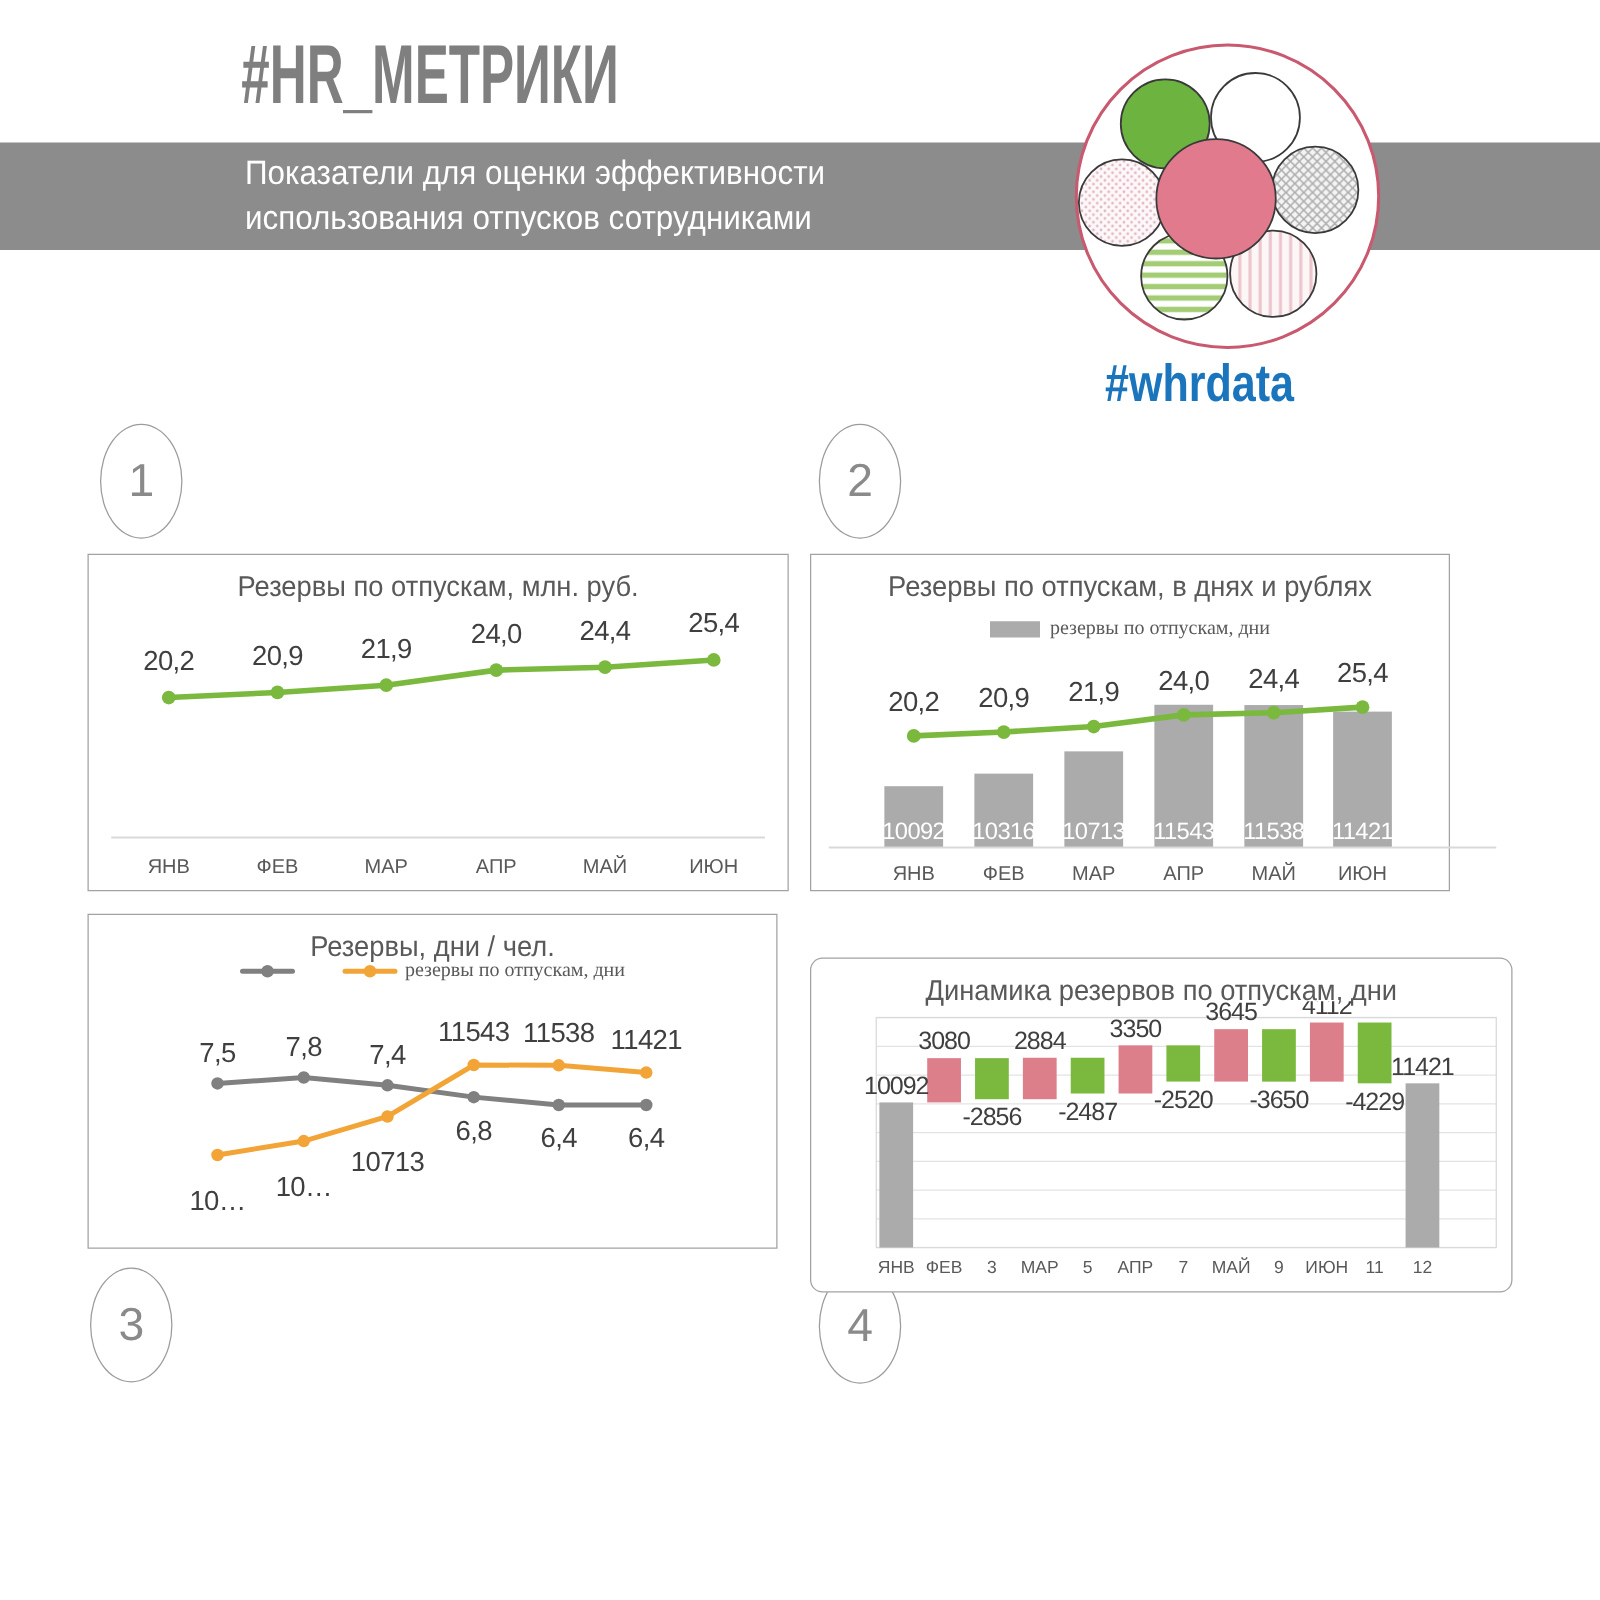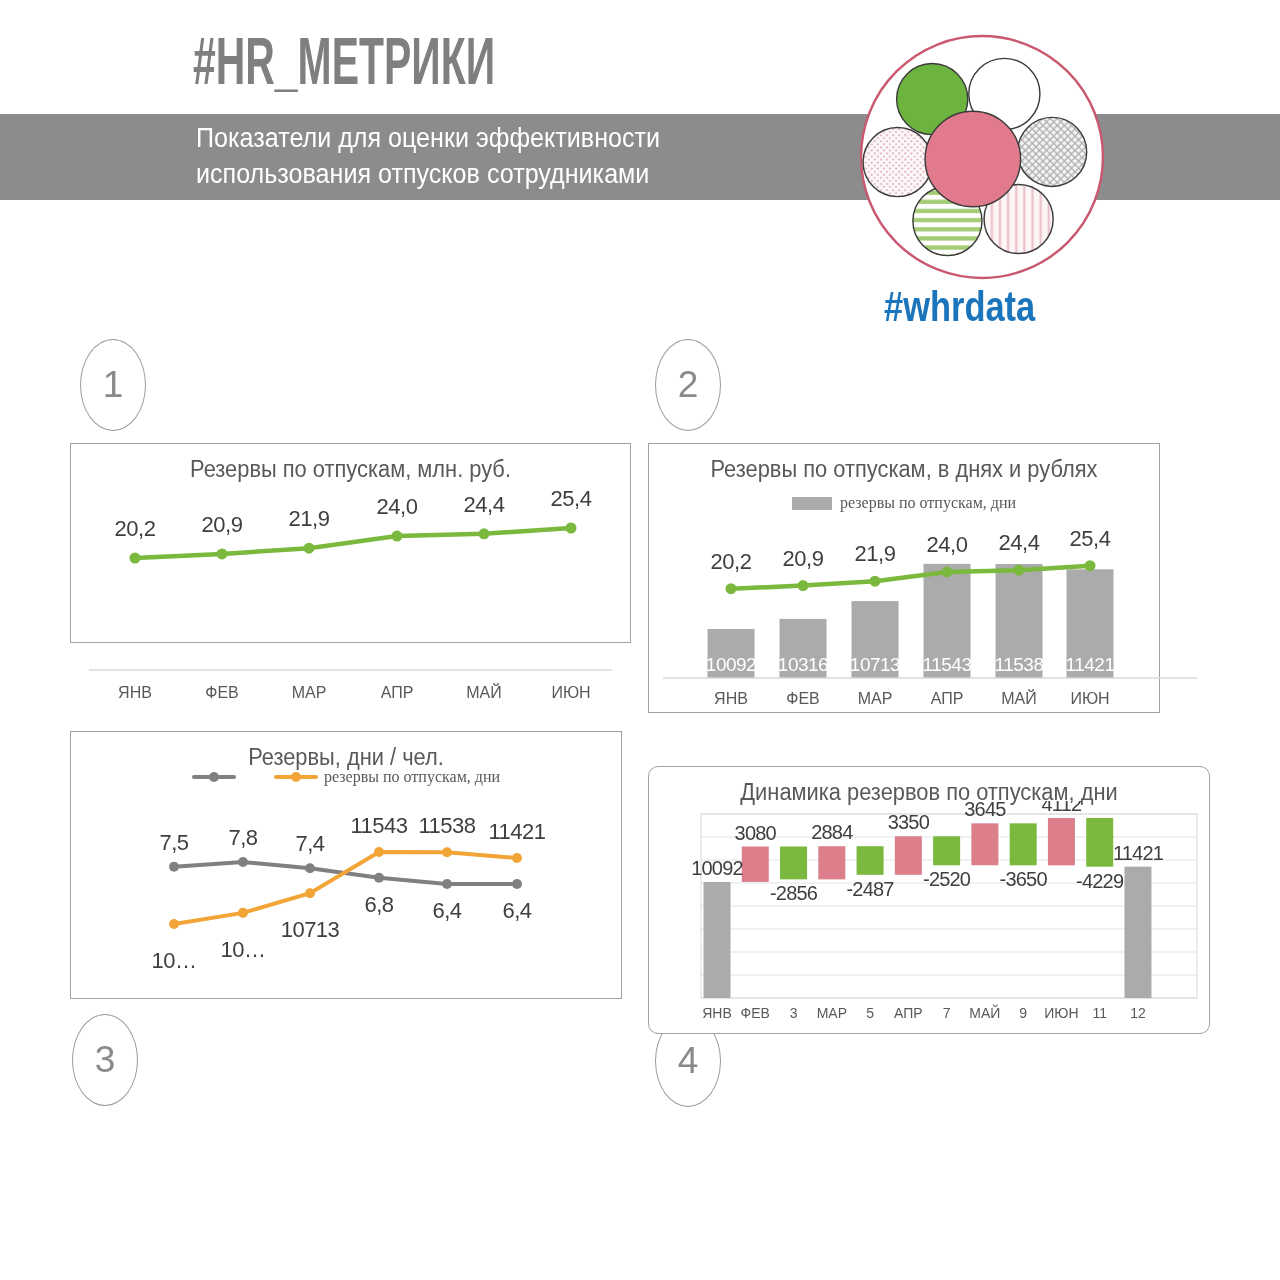--- a/index.html
+++ b/index.html
@@ -21,21 +21,21 @@
 
   .badge { position:absolute; width:66px; height:92px; border:1.5px solid #9b9b9b;
     border-radius:50%; display:flex; align-items:center; justify-content:center;
     font-size:37px; color:#8a8a8a; background:#fff; }
   .badge-1 { left:80px;  top:339px; }
   .badge-2 { left:655px; top:339px; }
   .badge-3 { left:72px;  top:1014px; }
   .badge-4 { left:655px; top:1015px; }
 
   .card { position:absolute; background:#fff; border:1px solid #a2a2a2; }
-  .card-1 { left:70px;  top:443px; width:561px; height:200px; }
+  .card-1 { left:70px;  top:443px; width:561px; height:270px; }
   .card-2 { left:648px; top:443px; width:512px; height:270px; }
   .card-3 { left:70px;  top:731px; width:552px; height:268px; }
   .card-4 { left:648px; top:766px; width:562px; height:268px;border-radius:10px; }
 
   .chart-title { position:absolute; top:12px; left:0; width:100%; text-align:center;
     font-size:23px; color:var(--textmid); transform:scale(0.95,1); transform-origin:center top;
     white-space:nowrap; }
   .legend-row { position:absolute; left:0; width:100%; display:flex; justify-content:center;
     align-items:center; gap:8px; font-size:16px; color:var(--textmid);font-family:Liberation Serif, serif; }
   .card-2 .legend-row { top:50px; }

